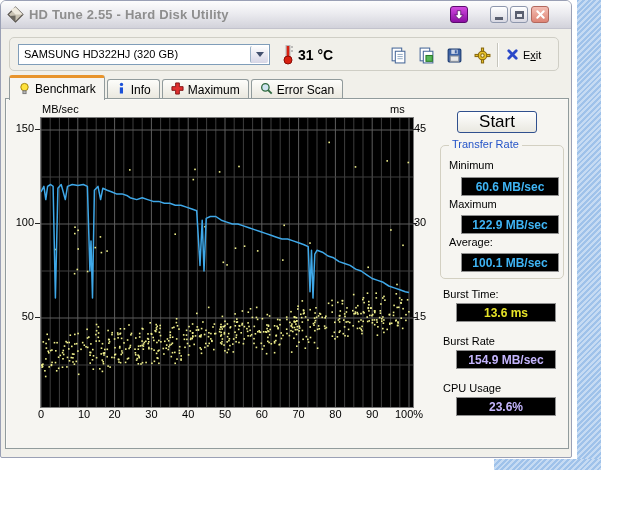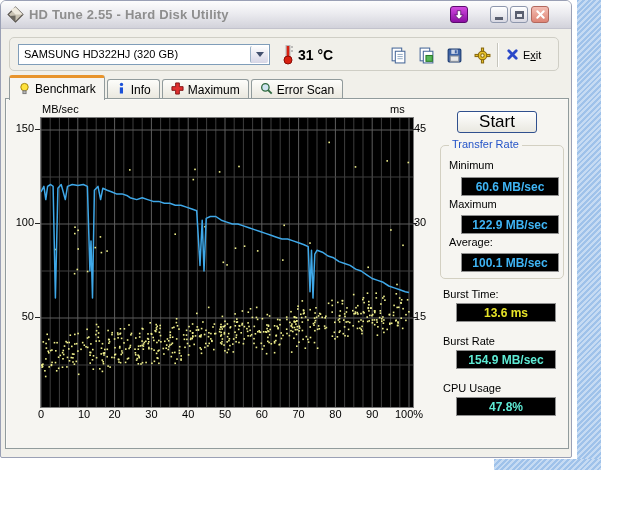--- a/index.html
+++ b/index.html
@@ -57,21 +57,21 @@
   .tick-dash{position:absolute;width:5px;height:1px;background:#222;}
   
   .xp-btn{position:absolute;left:451px;top:12px;width:78px;height:20px;border:1px solid #30508e;border-radius:3px;
           background:linear-gradient(#ffffff,#e9e8e0);font-size:17px;display:flex;align-items:center;justify-content:center;}
   .groupbox{position:absolute;left:434px;top:46px;width:124px;height:134px;border:1px solid #d3d0c2;
             border-radius:5px;box-sizing:border-box;}
   .group-legend{position:absolute;left:8px;top:-8px;background:#f6f5f1;padding:0 3px;color:#2454c8;font-size:11px;}
   .field-label{position:absolute;font-size:11px;color:#000;white-space:nowrap;}
   .vbox{position:absolute;width:96px;height:17px;background:#000;border:1px solid #8f8f8f;
         display:flex;align-items:center;justify-content:center;font-size:12px;font-weight:bold;margin-left:15px;}
-  .v-blue{color:#3fb4f4;} .v-yellow{color:#e8e428;} .v-white{color:#5eead4;text-align:right;}
+  .v-blue{color:#3fb4f4;} .v-yellow{color:#e8e428;} .v-white{color:#c4b5fd;text-align:right;}
 </style>
 </head>
 <body>
 
 <div class="stripes" id="stripe-v"></div>
 <div class="stripes" id="stripe-h"></div>
 
 <div class="window">
 
   <div class="titlebar">
@@ -954,15 +954,15 @@
       <div class="vbox v-blue" style="left:5px;top:107px;">100.1 MB/sec</div>
     </div>
 
     <div class="field-label" style="left:437px;top:189px;">Burst Time:</div>
     <div class="vbox v-yellow" style="left:435px;top:204px;width:98px;">13.6 ms</div>
 
     <div class="field-label" style="left:437px;top:236px;">Burst Rate</div>
     <div class="vbox v-white" style="left:435px;top:251px;width:98px;">154.9 MB/sec</div>
 
     <div class="field-label" style="left:437px;top:283px;">CPU Usage</div>
-    <div class="vbox v-white" style="left:435px;top:298px;width:98px;">47.8%</div>
+    <div class="vbox v-white" style="left:435px;top:298px;width:98px;">23.6%</div>
   </div>
 </div>
 
 </body></html>

